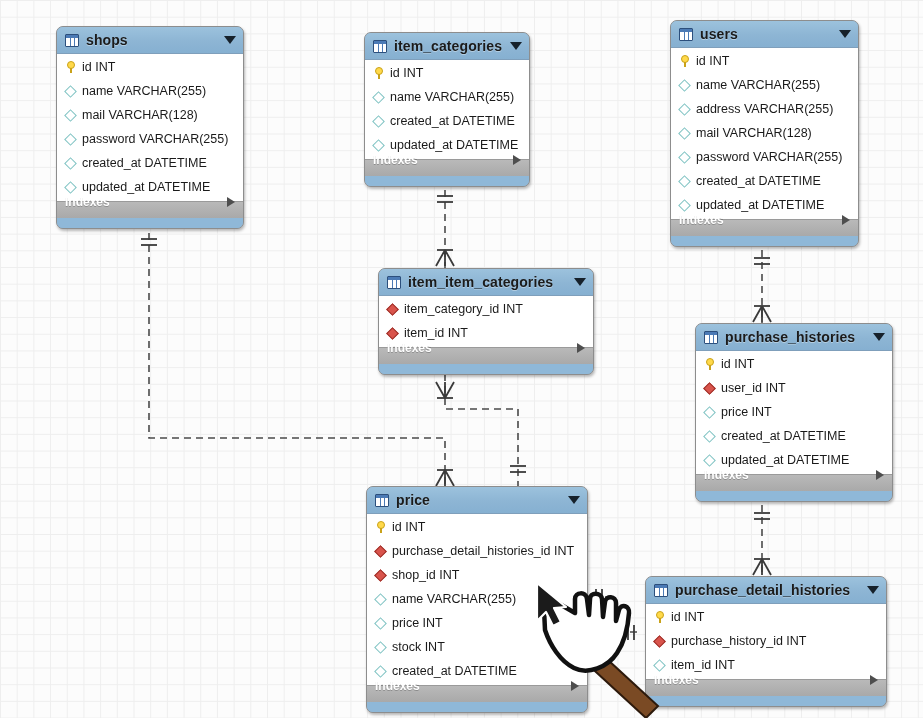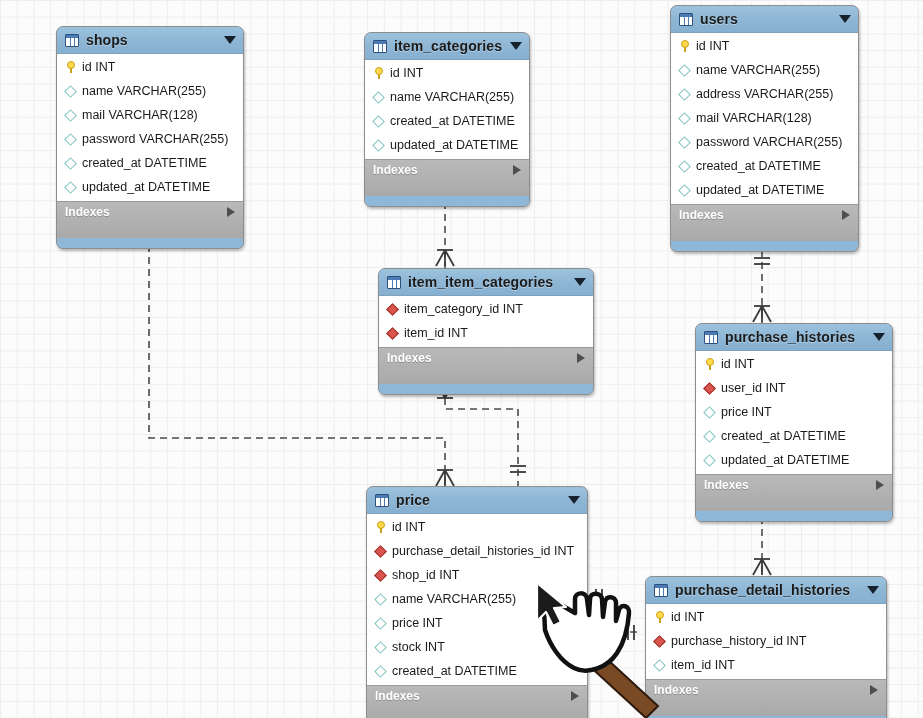--- a/index.html
+++ b/index.html
@@ -87,21 +87,21 @@
     content:"";position:absolute;left:3px;top:7px;width:2px;height:5px;background:#ffd94a;
     border:1px solid #c9a21a;border-top:none;box-sizing:border-box;
   }
   
   .ico-dia{
     width:9px;height:9px;transform:rotate(45deg);box-sizing:border-box;
   }
   .ico-dia.plain{background:#ffffff;border:1.3px solid #7fc3c3;}
   .ico-dia.fk{background:#d9544c;border:1.3px solid #9c2f28;}
   .idx-bar{
-    height:37px;
+    height:17px;
     background:linear-gradient(to bottom,#b9b9b9,#a9a9a9);
     border-top:1px solid #9a9a9a;
     display:flex;align-items:center;
     padding:0 8px 16px 8px;
     box-sizing:border-box;
   }
   .idx-label{font-size:12px;font-weight:bold;color:#ffffff;text-shadow:0 1px 0 rgba(0,0,0,.22);}
   .idx-caret{
     margin-left:auto;width:0;height:0;
     border-top:5px solid transparent;border-bottom:5px solid transparent;
@@ -254,21 +254,21 @@
             </span>
             <span>updated_at DATETIME</span>
           </div>
         </div>
         <div class="idx-bar">
           <span class="idx-label">Indexes</span>
           <span class="idx-caret"></span>
         </div>
         <div class="tbl-foot"></div>
       </div>
-      <div class="tbl" style="left: 670px; top: 5px; width: 187px;">
+      <div class="tbl" style="left: 670px; top: 20px; width: 187px;">
         <div class="tbl-hdr">
           <span class="tbl-ico"></span>
           <span class="tbl-name">users</span>
           <span class="tbl-caret"></span>
         </div>
         <div class="tbl-body">
           <div class="col">
             <span class="col-ico">
               <span class="ico-pk"></span>
             </span>

